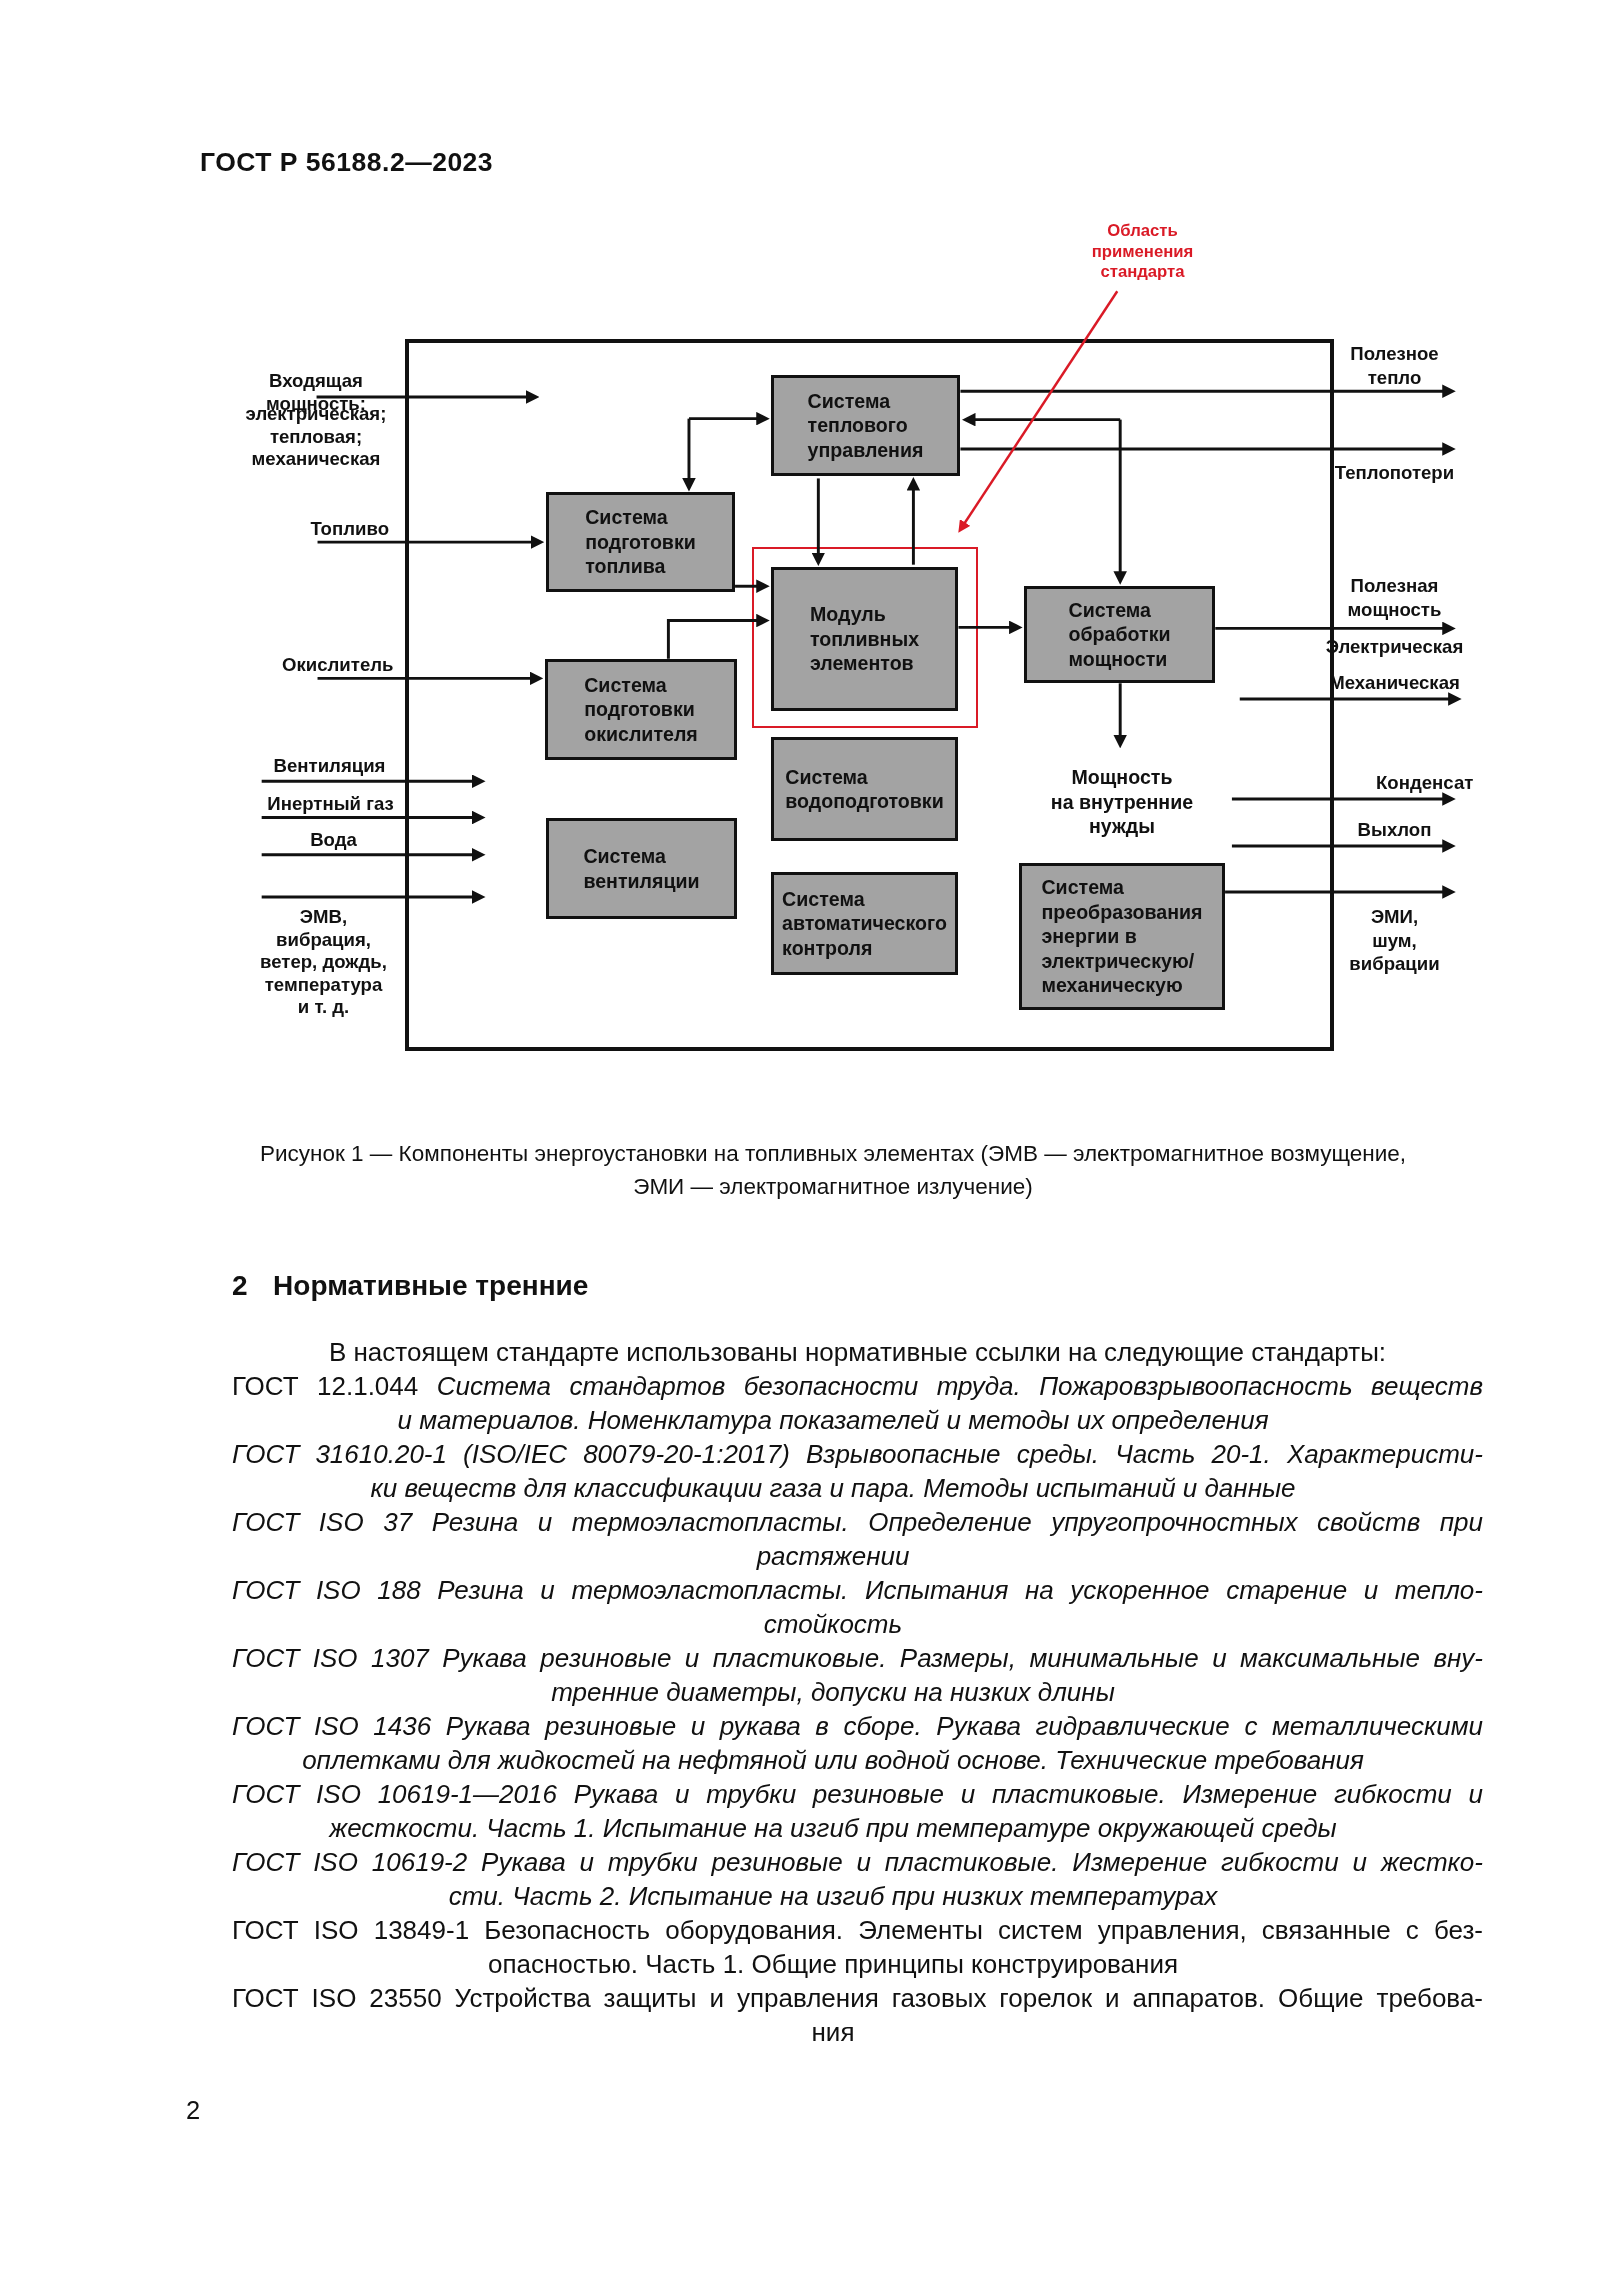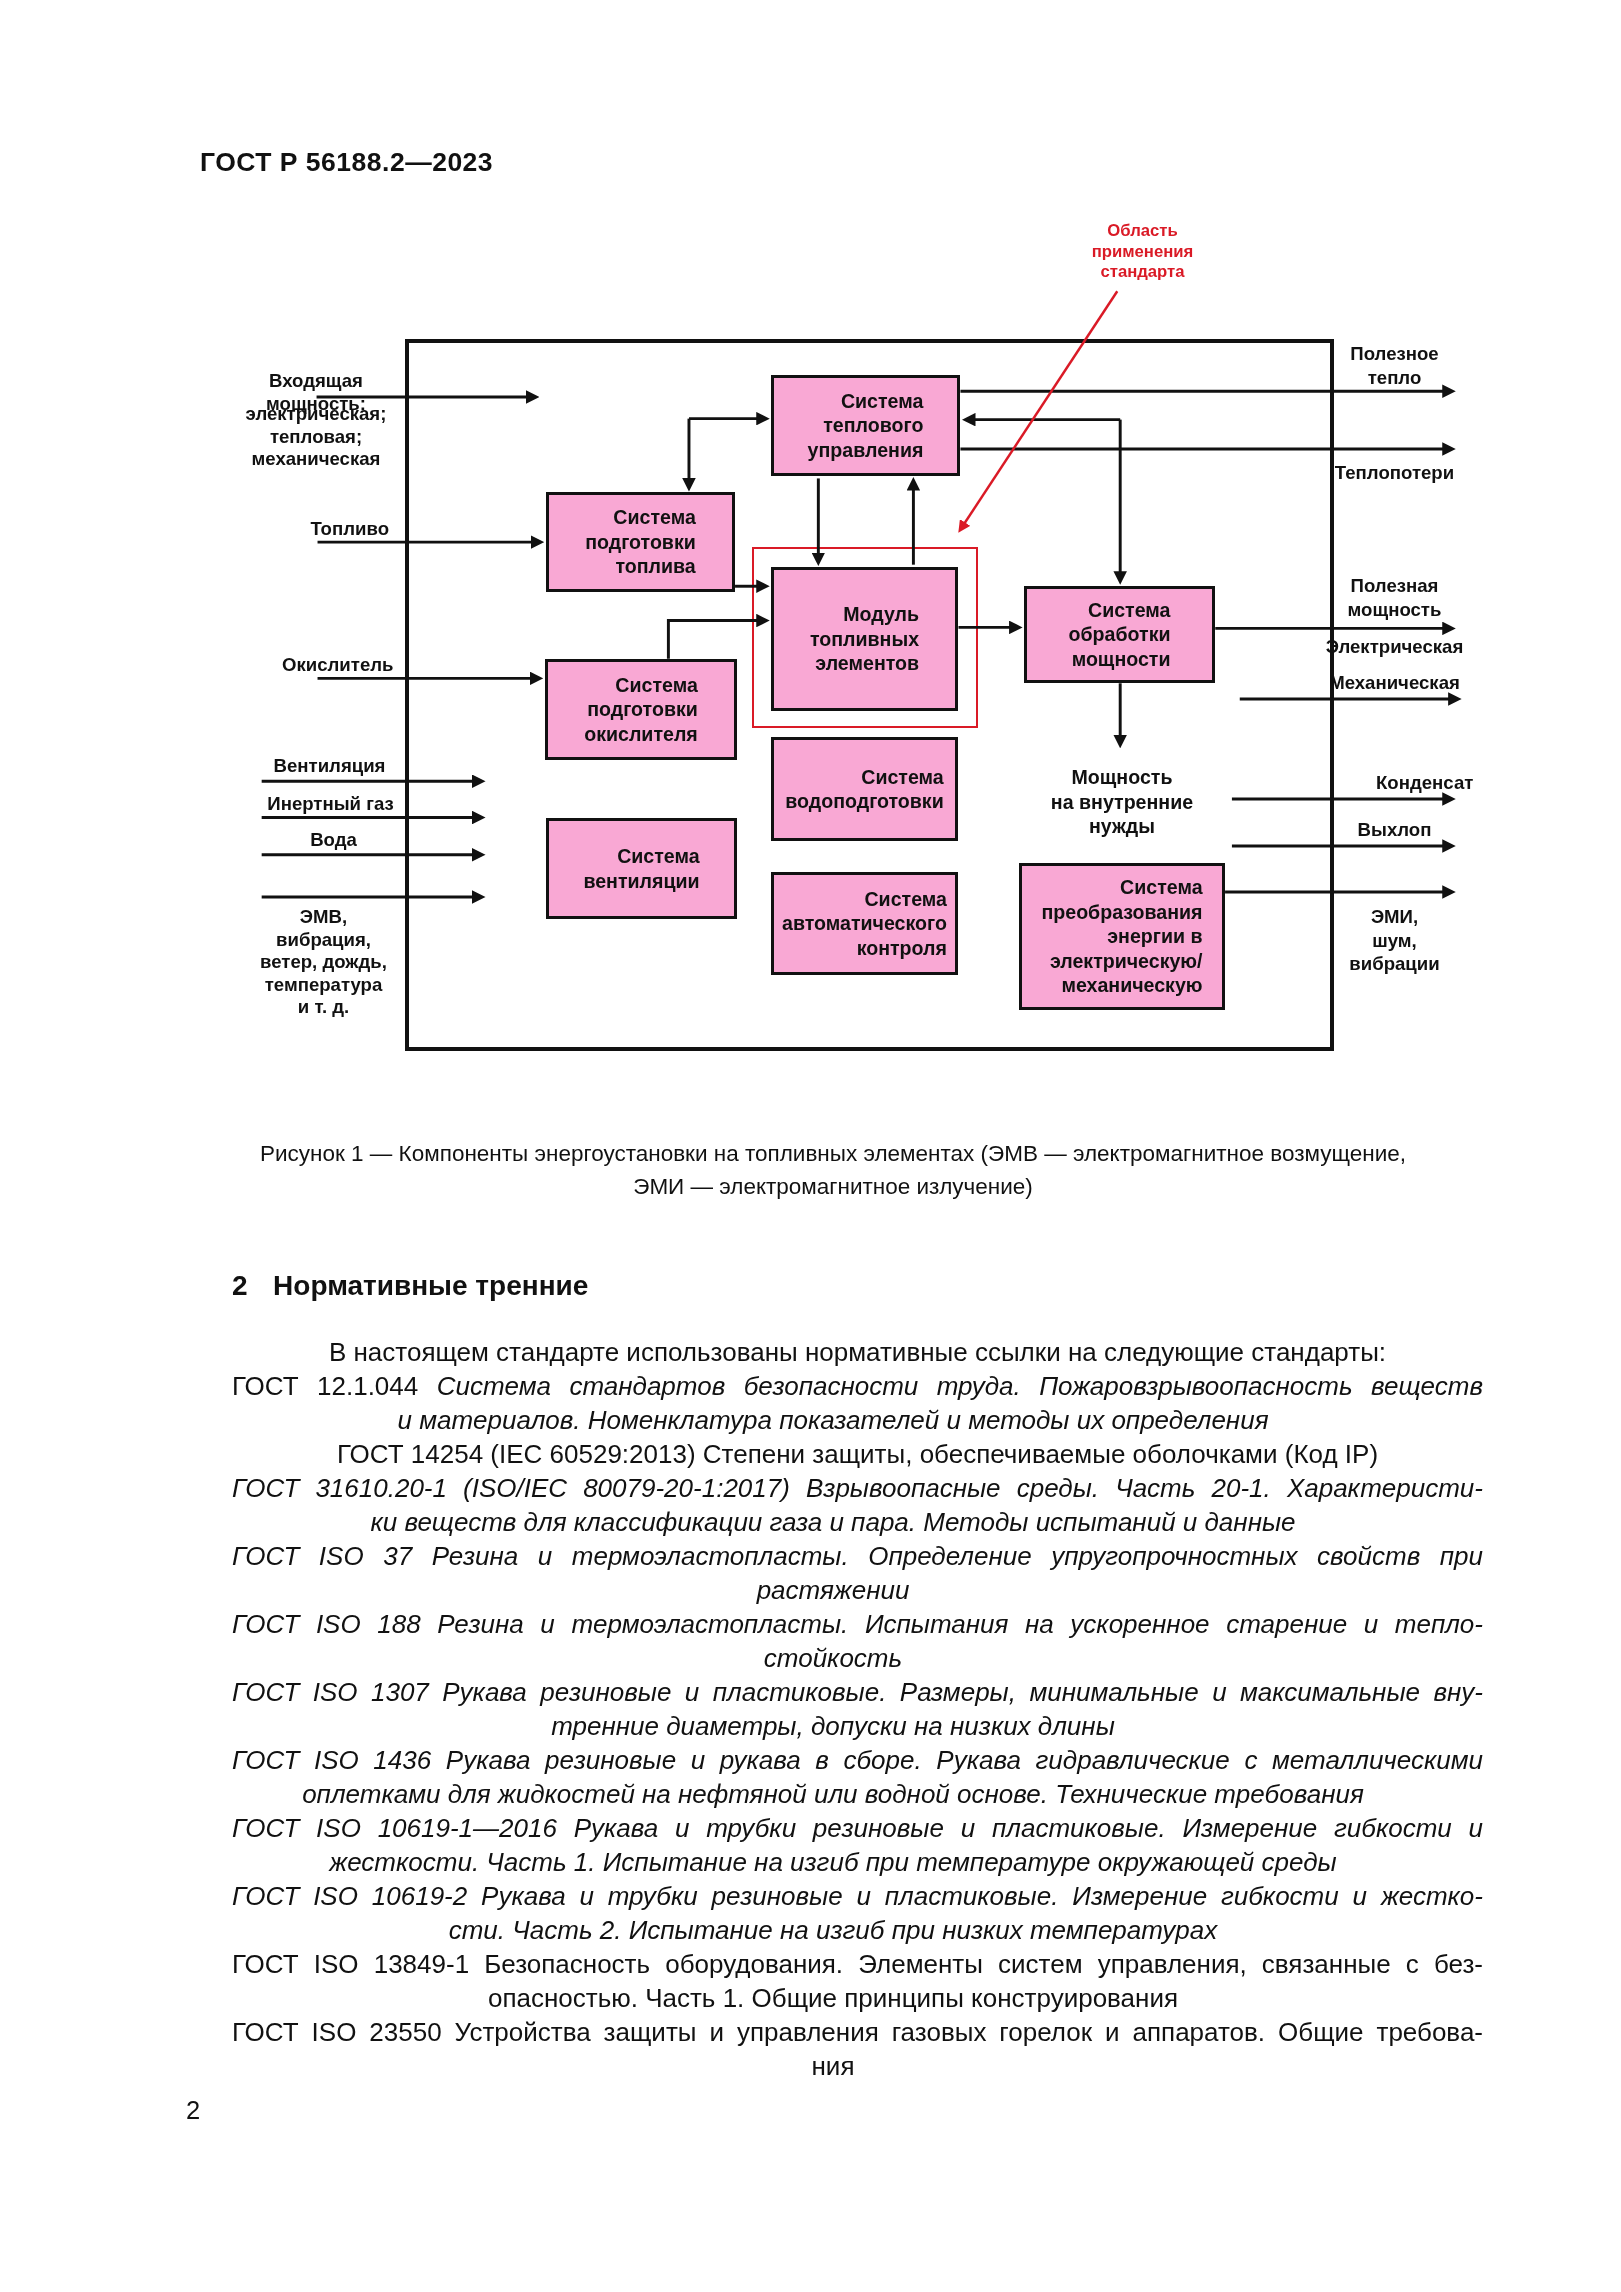--- a/index.html
+++ b/index.html
@@ -17,22 +17,22 @@
   .outer-frame{
     position:absolute; left:405px; top:339px; width:929px; height:712px;
     border:4.9px solid #111; box-sizing:border-box; background:transparent;
   }
   .scope-frame{
     position:absolute; left:752px; top:547px; width:226px; height:181px;
     border:2.9px solid var(--red); box-sizing:border-box; background:transparent;
   }
   svg.wires{position:absolute;left:0;top:0;}
   .box{
-    position:absolute; box-sizing:border-box; border:3.9px solid #111; background:#f9a8d4;
-    display:flex; align-items:center; justify-content:center; text-align:right;
+    position:absolute; box-sizing:border-box; border:3.9px solid #111; background:#a3a3a3;
+    display:flex; align-items:center; justify-content:center; text-align:left;
     font-weight:bold; font-size:19.6px; line-height:24.5px; white-space:pre-line;
   }
   .dlabel{
     position:absolute; font-weight:bold; font-size:18.6px; line-height:22.5px;
     white-space:pre-line;
   }
   .scope-label{
     position:absolute; left:1064px; top:221px; width:157px; text-align:center;
     color:var(--red); font-weight:bold; font-size:16.7px; line-height:20.6px; white-space:pre-line;
   }
@@ -190,21 +190,20 @@
 ЭМИ — электромагнитное излучение)</div>
 
   <div class="sec-heading">
     <span class="num">2</span><span>Нормативные тренние</span>
   </div>
 
   <div class="body-text" id="body-text">
       <div class="bline ind"><span>В настоящем стандарте использованы нормативные ссылки на следующие стандарты:</span></div>
       <div class="bline ind just"><span>ГОСТ 12.1.044  </span><span class="it">Система стандартов безопасности труда. Пожаровзрывоопасность веществ</span></div>
       <div class="bline"><span class="it">и материалов. Номенклатура показателей и методы их определения</span></div>
-      <div class="bline ind"><span>ГОСТ 14254 (IEC 60529:2013)  Степени защиты, обеспечиваемые оболочками (Код IP)</span></div>
       <div class="bline ind just"><span class="it">ГОСТ 31610.20-1 (ISO/IEC 80079-20-1:2017)  Взрывоопасные среды. Часть 20-1. Характеристи-</span></div>
       <div class="bline"><span class="it">ки веществ для классификации газа и пара. Методы испытаний и данные</span></div>
       <div class="bline ind just"><span class="it">ГОСТ ISO 37  Резина и термоэластопласты. Определение упругопрочностных свойств при</span></div>
       <div class="bline"><span class="it">растяжении</span></div>
       <div class="bline ind just"><span class="it">ГОСТ ISO 188  Резина и термоэластопласты. Испытания на ускоренное старение и тепло-</span></div>
       <div class="bline"><span class="it">стойкость</span></div>
       <div class="bline ind just"><span class="it">ГОСТ ISO 1307  Рукава резиновые и пластиковые. Размеры, минимальные и максимальные вну-</span></div>
       <div class="bline"><span class="it">тренние диаметры, допуски на низких длины</span></div>
       <div class="bline ind just"><span class="it">ГОСТ ISO 1436  Рукава резиновые и рукава в сборе. Рукава гидравлические с металлическими</span></div>
       <div class="bline"><span class="it">оплетками для жидкостей на нефтяной или водной основе. Технические требования</span></div>

